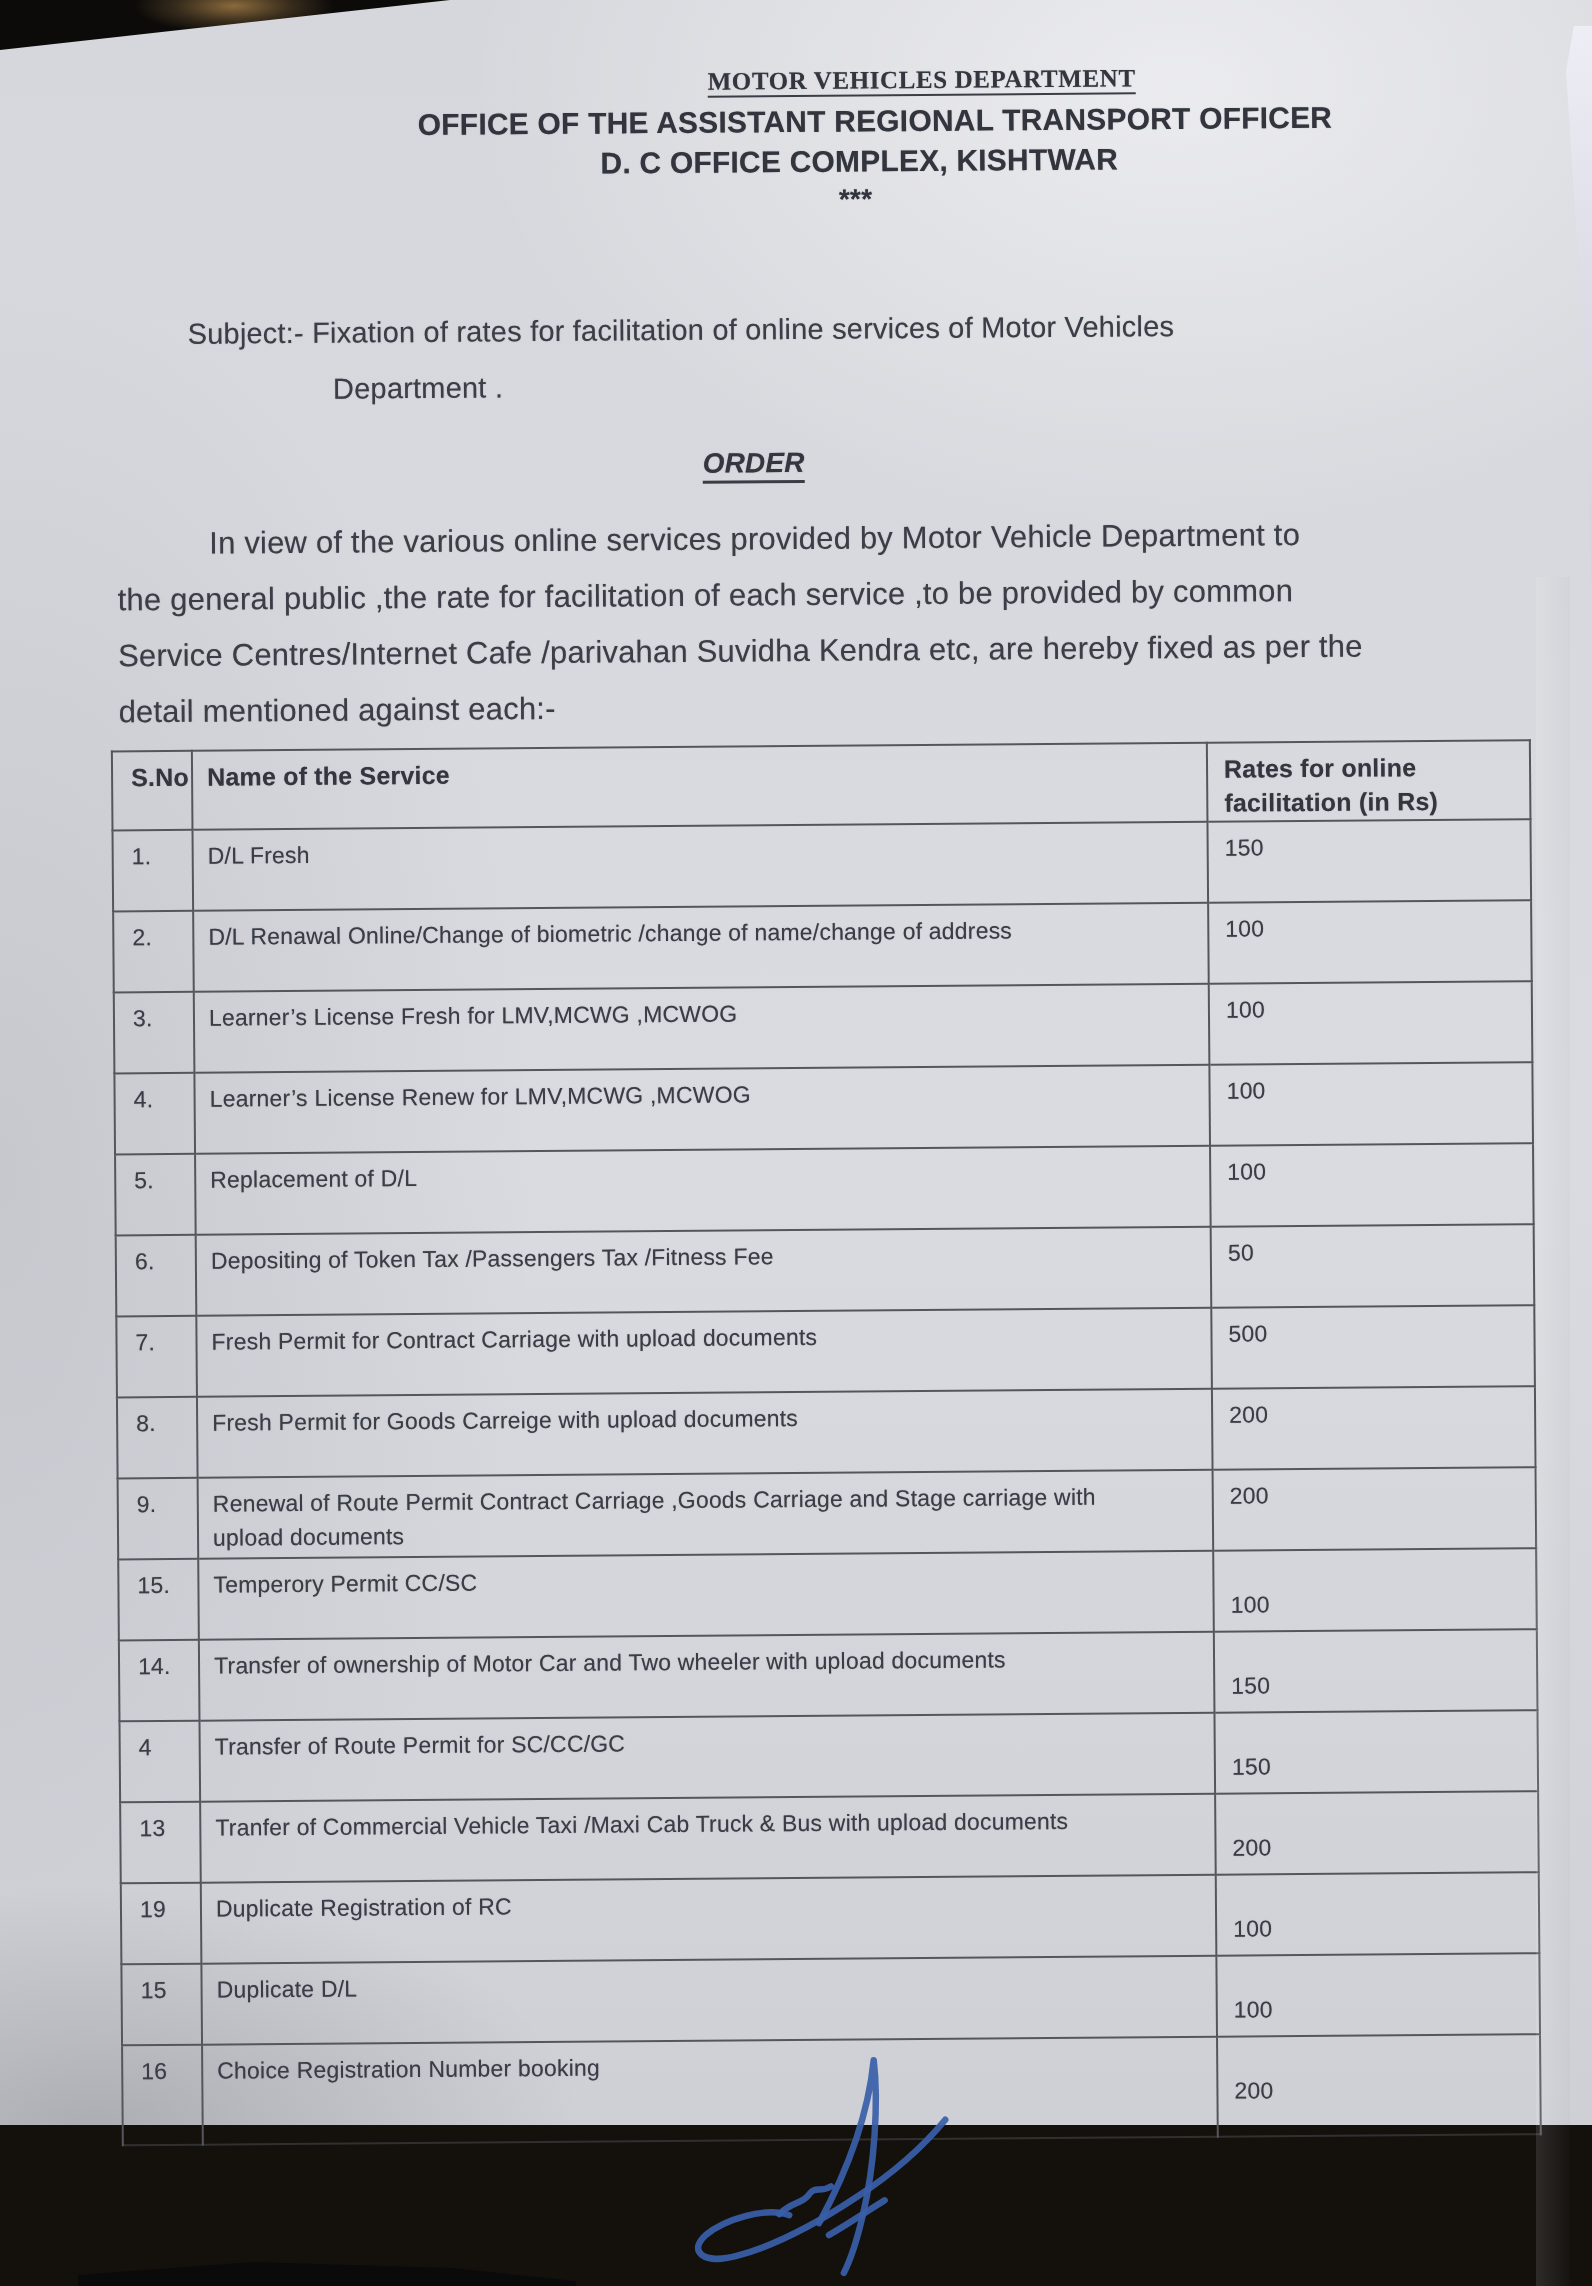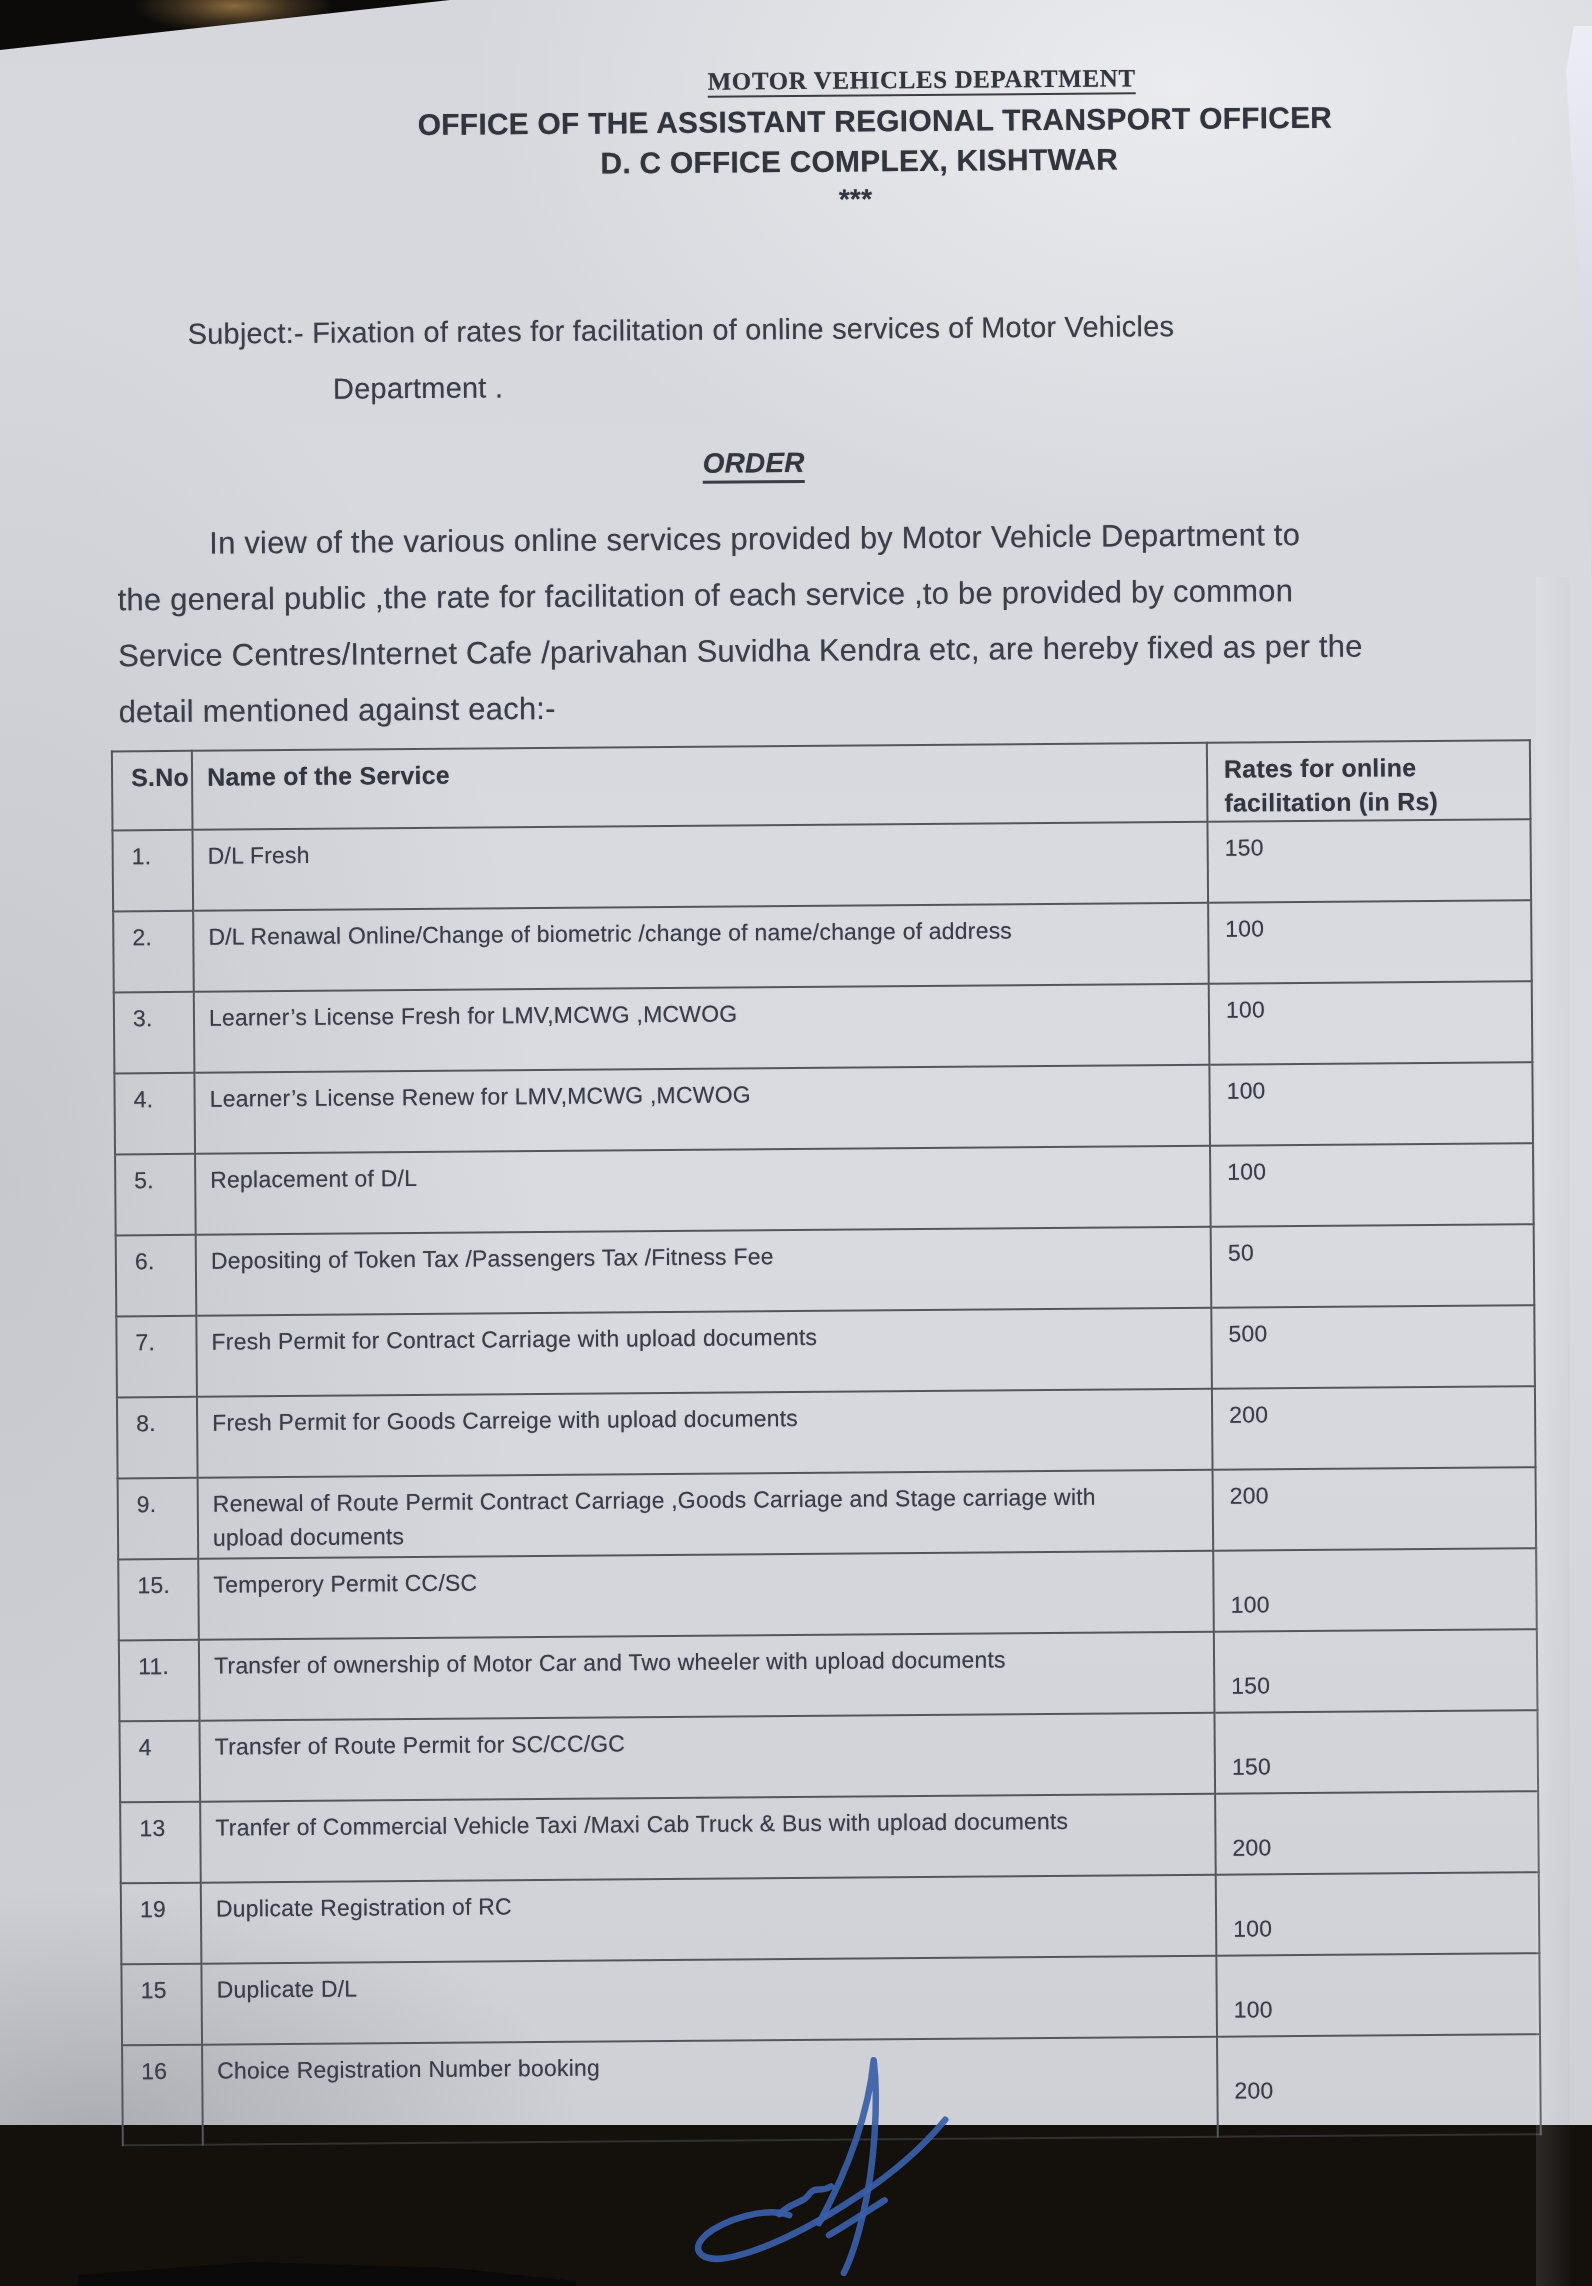--- a/index.html
+++ b/index.html
@@ -215,21 +215,21 @@
           <td class="sno">9.</td>
           <td class="service">Renewal of Route Permit  Contract Carriage ,Goods Carriage and Stage carriage with upload documents</td>
           <td class="rate">200</td>
         </tr>
             <tr>
           <td class="sno">15.</td>
           <td class="service">Temperory Permit CC/SC</td>
           <td class="rate">100</td>
         </tr>
             <tr>
-          <td class="sno">11.</td>
+          <td class="sno">14.</td>
           <td class="service">Transfer of ownership of Motor Car and Two wheeler with upload documents</td>
           <td class="rate">150</td>
         </tr>
             <tr>
           <td class="sno">4</td>
           <td class="service">Transfer of Route Permit for SC/CC/GC</td>
           <td class="rate">150</td>
         </tr>
             <tr>
           <td class="sno">13</td>

